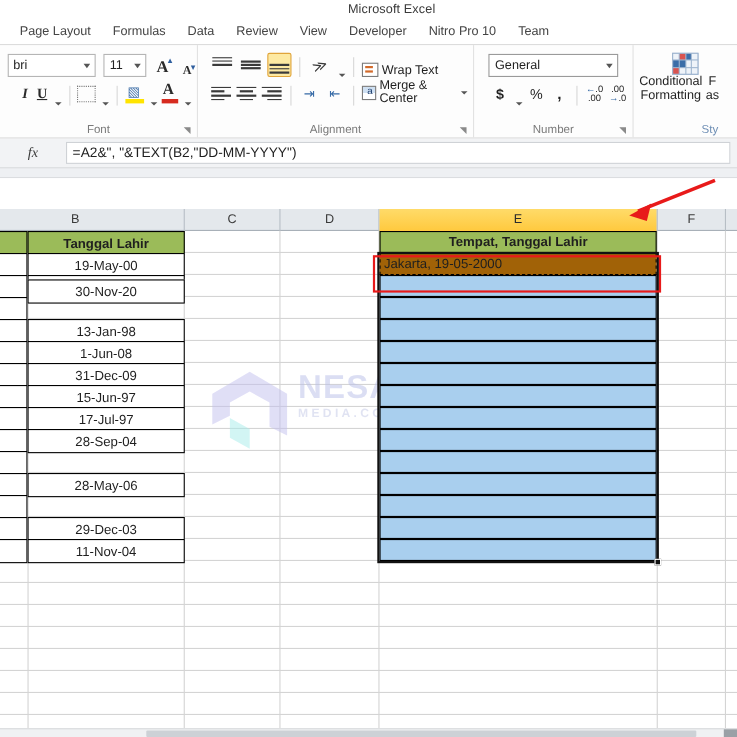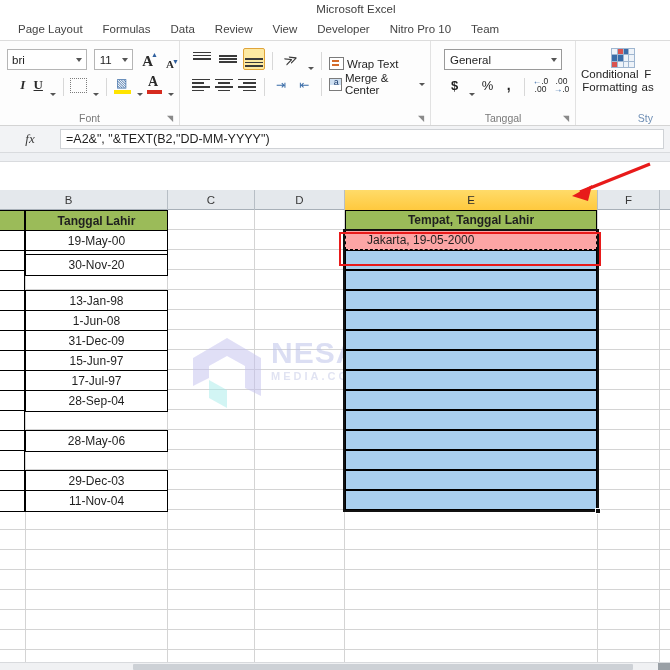--- a/index.html
+++ b/index.html
@@ -195,22 +195,22 @@
   }
   .tcell.hdr { background: #9bbb59; font-weight: 700; }
 
   .ecell {
     position: absolute; height: 20px; border: 1px solid #000; box-sizing: border-box;
     background: #a9cfee;
   }
   .ecell.hdr { background: #9bbb59; display: flex; align-items: center; justify-content: center;
                font-weight: 700; font-size: 12px; color: #1f1f1f; }
   .ecell.active {
-    background: #fca5a5; display: flex; align-items: center;
-    font-size: 12px; color: #1f1f1f; padding-left: 21px;
+    background: #a16207; display: flex; align-items: center;
+    font-size: 12px; color: #1f1f1f; padding-left: 3px;
     border: 1.5px dashed #000;
   }
   .selbox {
     position: absolute; border: 2px solid #111; box-sizing: border-box; pointer-events: none;
   }
   .fillhandle {
     position: absolute; width: 6px; height: 6px; background: #111; border: 1px solid #fff;
   }
 
   
@@ -366,20 +366,21 @@
         <div class="ibtn">
             <span class="indent">⇤</span>
           </div>
         <div class="sep"></div>
         <div class="mergectr">
           <span class="mini-icon mg"></span>
           <span>Merge &amp; Center</span>
           <span class="caret-sm"></span>
         </div>
       </div>
+      <div class="glabel">Alignment</div>
       <div class="launcher">◥</div>
     </div>
 
     <div class="rgroup" style="width:145px">
       <div class="rrow" style="padding-left:8px">
         <div class="numfmt">
           <span>General</span>
           <span class="caret"></span>
         </div>
       </div>
@@ -395,21 +396,21 @@
           <span class="comma">,</span>
         </div>
         <div class="sep"></div>
         <div class="ibtn">
           <span class="dec"><b>←</b>.0<br>.00</span>
         </div>
         <div class="ibtn">
           <span class="dec">.00<br><b>→</b>.0</span>
         </div>
       </div>
-      <div class="glabel">Tanggal</div>
+      <div class="glabel">Number</div>
       <div class="launcher">◥</div>
     </div>
 
     <div class="rgroup" style="width:95px; border-right:none">
       <div class="rrow" style="justify-content:center; height:24px">
         <span class="cfgrid">
           <span></span>
             <span class="r"></span>
             <span class="b"></span>
             <span></span>

